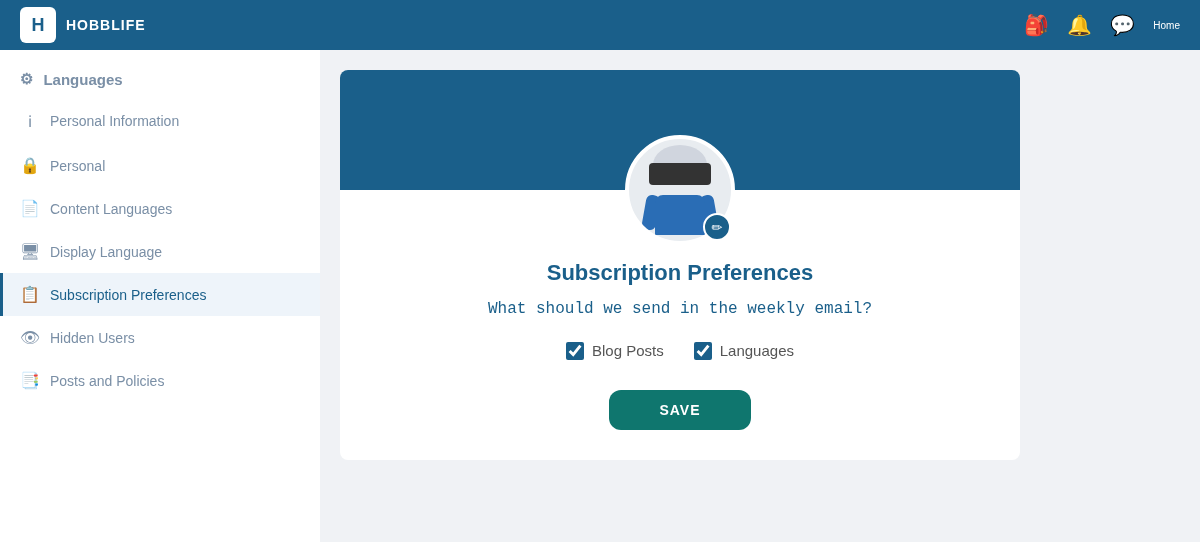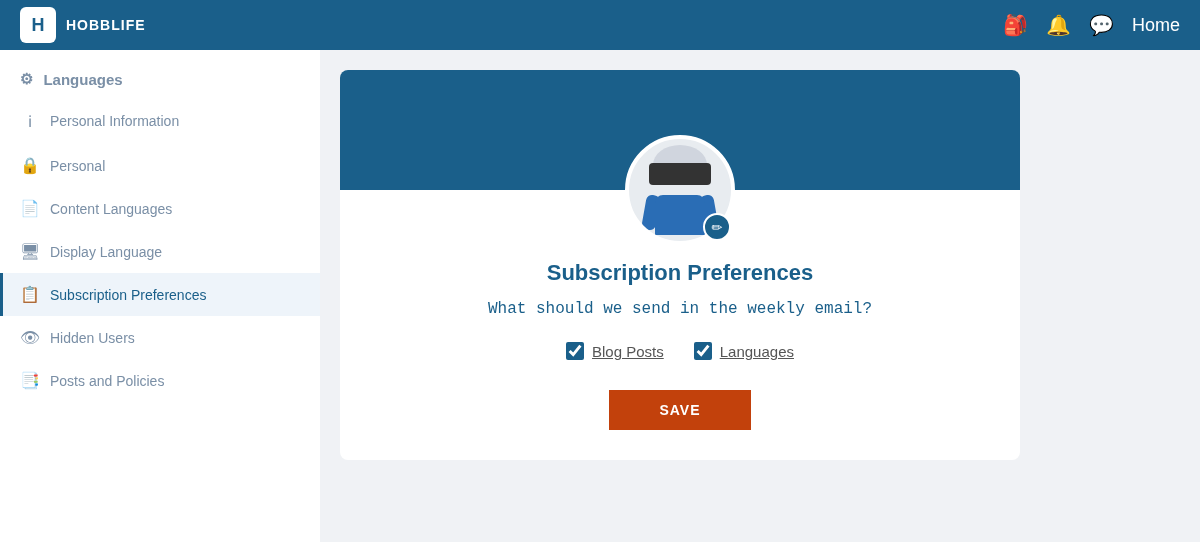--- a/index.html
+++ b/index.html
@@ -42,21 +42,21 @@
       align-items: center;
       gap: 18px;
     }
     .header-icon {
       color: white;
       font-size: 20px;
       cursor: pointer;
     }
     .header-home {
       color: white;
-      font-size: 18px;
+      font-size: 10px;
       cursor: pointer;
     }
 
     
     .layout {
       display: flex;
       height: calc(542px - 50px);
     }
 
     
@@ -218,40 +218,38 @@
       font-family: Liberation Mono, monospace;
     }
     .checkboxes-row {
       display: flex;
       justify-content: center;
       gap: 30px;
       margin-bottom: 30px;
     }
     .checkbox-item {
       display: flex;
-      align-items: center;
       gap: 8px;
       color: #555;
       font-size: 15px;
-      text-decoration: underline;
     }
     .checkbox-item input[type="checkbox"] {
       width: 18px;
       height: 18px;
       accent-color: #1a5f8a;
       cursor: pointer;
     }
     .save-btn {
-      background: #c2410c;
+      background: #0f766e;
       color: white;
       border: none;
       padding: 12px 50px;
       font-size: 14px;
       font-weight: bold;
-      border-radius: 0;
+      border-radius: 12px;
       cursor: pointer;
       letter-spacing: 1px;
     }
   </style>
 </head>
 <body>
 
 <div class="header">
   <div class="header-left">
     <div class="logo-box">

